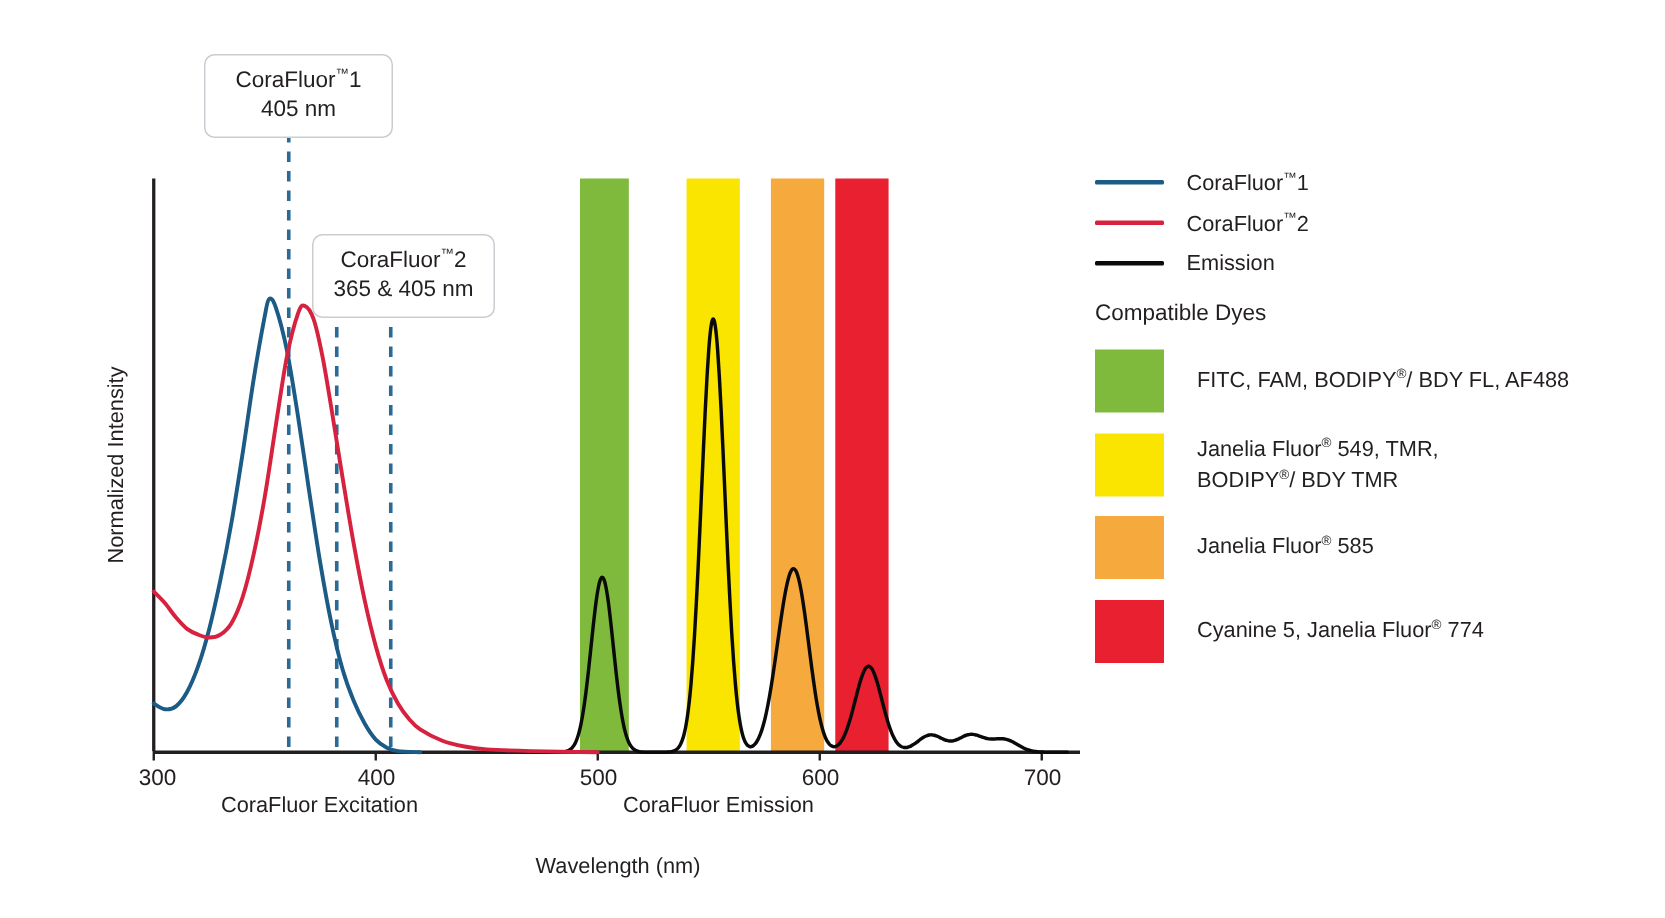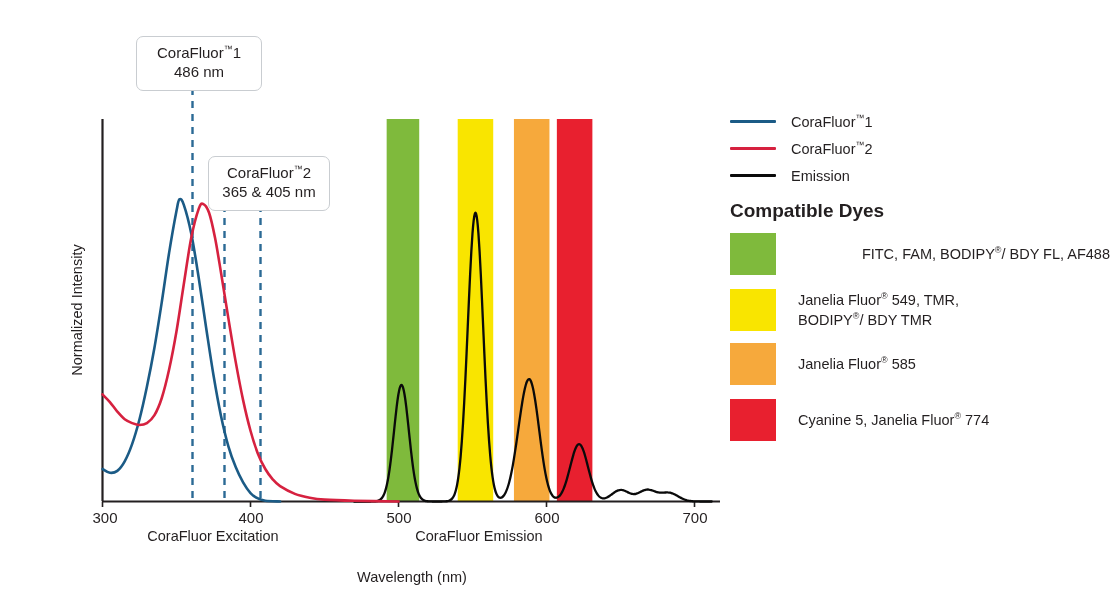--- a/index.html
+++ b/index.html
@@ -11,21 +11,21 @@
     box-sizing:border-box;
   }
   .anno-l1{display:block;white-space:nowrap;}
   .anno-l2{display:block;white-space:nowrap;}
   sup.tm{font-size:9px;vertical-align:super;letter-spacing:0;}
   sup.reg{font-size:9px;vertical-align:super;}
   .legend{position:absolute;left:730px;top:108px;width:370px;}
   .legrow{display:flex;align-items:center;height:27px;}
   .legline{width:46px;height:3px;margin-right:15px;flex:none;border-radius:1px;}
   .legtext{font-size:14.5px;color:#231f20;white-space:nowrap;}
-  .dyes-title{position:absolute;left:730px;top:200px;font-size:19px;font-weight:bold;color:#231f20;}
+  .dyes-title{position:absolute;left:730px;top:200px;font-size:15px;font-weight:normal;color:#231f20;}
   .dyes{position:absolute;left:730px;top:233px;width:380px;}
   .dyerow{display:flex;align-items:center;margin-bottom:12px;}
   .swatch{width:46px;height:42px;flex:none;margin-right:22px;}
   .dyetext{font-size:14.5px;color:#231f20;line-height:1.35;}
 </style>
 </head>
 <body>
 
 <svg id="figure" viewBox="0 0 1110 612">
   <defs></defs>
@@ -72,21 +72,21 @@
     <text x="479" y="541">CoraFluor Emission</text>
   </g>
 
   <text x="412" y="582" text-anchor="middle" font-family="Liberation Sans, sans-serif" font-size="14.5" fill="#231f20">Wavelength (nm)</text>
 
   <text x="82" y="310" text-anchor="middle" transform="rotate(-90 82 310)" font-family="Liberation Sans, sans-serif" font-size="14.5" fill="#231f20">Normalized Intensity</text>
 </svg>
 
 <div class="annobox" id="annobox1" style="left:136px;top:36px;width:126px;">
   <span class="anno-l1"><span>CoraFluor</span><sup class="tm">™</sup><span>1</span></span>
-  <span class="anno-l2">486 nm</span>
+  <span class="anno-l2">405 nm</span>
 </div>
 
 <div class="annobox" id="annobox2" style="left:208px;top:156px;width:122px;">
   <span class="anno-l1"><span>CoraFluor</span><sup class="tm">™</sup><span>2</span></span>
   <span class="anno-l2">365 &amp; 405 nm</span>
 </div>
 
 <div class="legend">
   <div class="legrow">
     <span class="legline" style="background:#1b5b86"></span>
@@ -97,21 +97,21 @@
     <span class="legtext"><span>CoraFluor</span><sup class="tm">™</sup><span>2</span></span>
   </div>
   <div class="legrow">
     <span class="legline" style="background:#0a0a0a"></span>
     <span class="legtext">Emission</span>
   </div>
 </div>
 
 <div class="dyes-title">Compatible Dyes</div>
 <div class="dyes">
-  <div class="dyerow" style="margin-bottom:14px;justify-content:space-between;">
+  <div class="dyerow" style="margin-bottom:14px;">
     <span class="swatch" style="background:#7fba3c"></span>
     <span class="dyetext"><span>FITC, FAM, BODIPY</span><sup class="reg">®</sup><span>/ BDY FL, AF488</span></span>
   </div>
   <div class="dyerow" style="">
     <span class="swatch" style="background:#f9e500"></span>
     <span class="dyetext">
       <span>Janelia Fluor</span><sup class="reg">®</sup><span> 549, TMR,</span><br>
       <span>BODIPY</span><sup class="reg">®</sup><span>/ BDY TMR</span>
     </span>
   </div>

